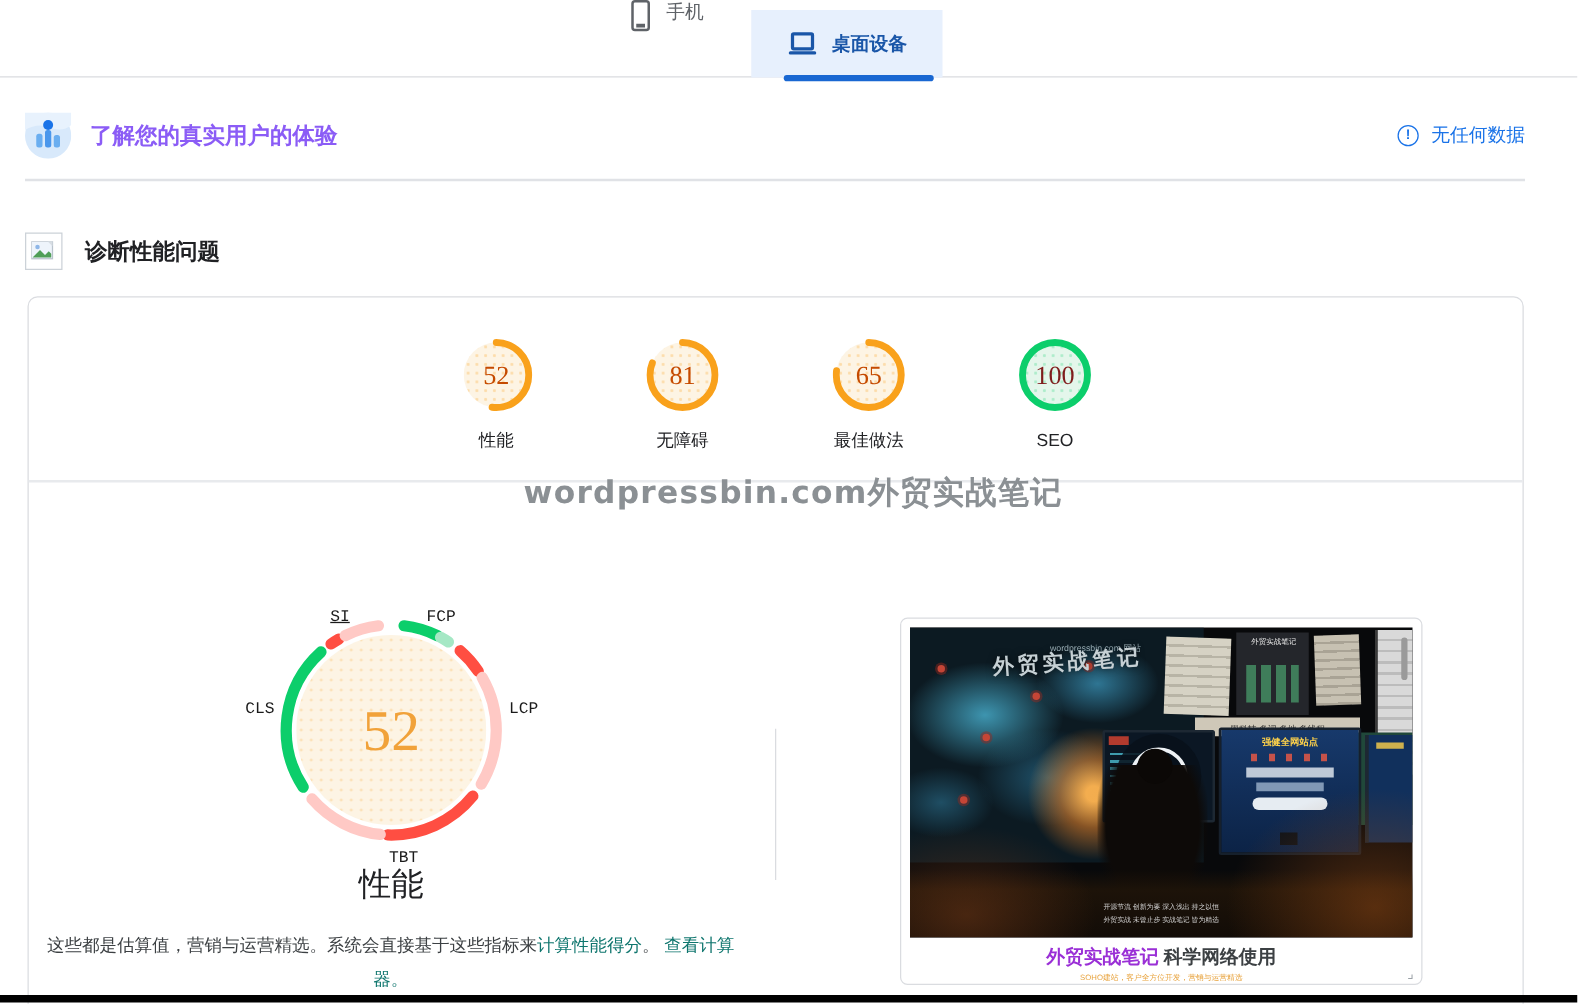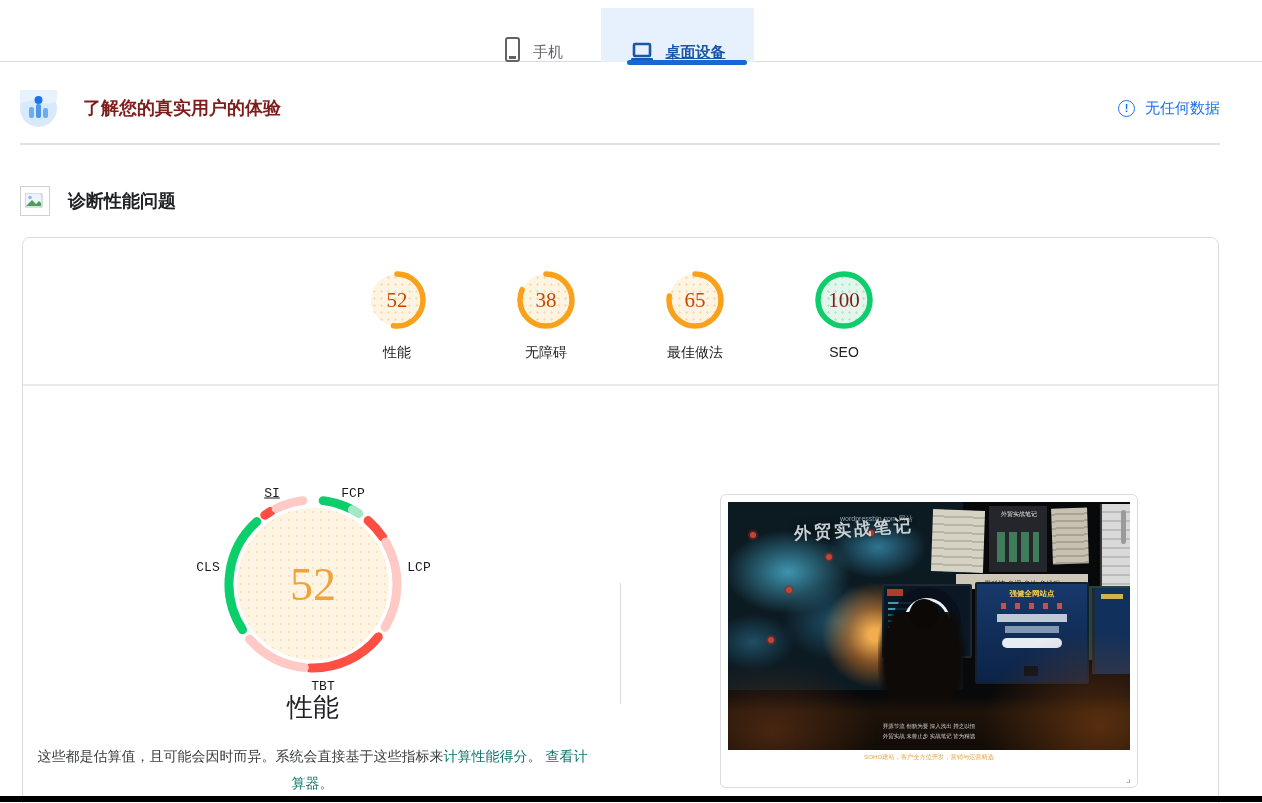--- a/index.html
+++ b/index.html
@@ -5,35 +5,35 @@
   * { box-sizing: border-box; margin: 0; padding: 0; }
   html,body { width:1262px; height:803px; }
   body { position:relative; overflow:hidden; background:#fff;
          font-family:"Liberation Sans", sans-serif; color:#202124; }
 
   
   .tabbar { position:absolute; top:0; left:0; right:0; height:62px; background:#fff;
             border-bottom:1px solid #dadce0; z-index:5; }
   .tab { cursor:pointer; }
   .tab-mobile { position:absolute; left:497px; top:0; height:62px; display:flex;
-                align-items:flex-end; gap:13px; padding:0 8px; color:#5f6368; font-size:15px; }
+                align-items:flex-start; gap:13px; padding:0 8px; color:#5f6368; font-size:15px; }
   .phone-icon { width:15px; height:25px; border:2px solid #5f6368; border-radius:3px; position:relative; }
   .phone-icon::after { content:""; position:absolute; left:2px; right:2px; bottom:1px;
                        height:3px; background:#5f6368; }
   .tab-desktop { position:absolute; left:601px; top:8px; width:153px; height:54px;
-                 background:#e7f0fd; display:flex; align-items:flex-end; justify-content:center;
-                 gap:12px; color:#1a56a8; font-size:15px; font-weight:600;text-decoration:underline; }
+                 background:#e7f0fd; display:flex; align-items:center; justify-content:center;
+                 gap:12px; color:#1a56a8; font-size:15px; font-weight:600; }
   .tab-underline { position:absolute; bottom:-3px; left:26px; width:120px; height:5px;
                    background:#1967d2; border-radius:3px; }
 
   
   .crux-header { position:absolute; top:88px; left:20px; right:42px; height:40px;
                  display:flex; align-items:center; }
   .crux-icon { width:37px; height:37px; flex:0 0 37px; }
-  .crux-title { margin-left:26px; font-size:18px; font-weight:600; color:#7f1d1d; }
+  .crux-title { margin-left:15px; font-size:18px; font-weight:600; color:#8b5cf6; }
   .no-data { margin-left:auto; display:flex; align-items:center; gap:10px;
              color:#1a73e8; font-size:15px; cursor:pointer; }
   .info-icon { width:17px; height:17px; border:1.5px solid #1a73e8; border-radius:50%;
                display:flex; align-items:center; justify-content:center;
                font-size:11px; font-weight:700; color:#1a73e8; }
   .divider1 { position:absolute; top:143px; left:20px; width:1200px; height:2px; background:#e0e2e6; }
 
   
   .lab-header { position:absolute; top:186px; left:20px; display:flex; align-items:center; }
   .broken-icon { width:30px; height:30px; border:1px solid #ccd2d8; background:#fff;
@@ -249,21 +249,21 @@
         <span class="score-num">52</span>
       </div>
       <div class="score-label">性能</div>
     </div>
     <div class="score-item cat-average">
       <div class="score-circle">
         <div class="disc"></div>
         <svg class="score-svg" width="58" height="58" viewBox="0 0 58 58">
           <circle class="arc" cx="29" cy="29" r="26" transform="rotate(-90 29 29)" stroke-dasharray="132.3 163.4"></circle>
         </svg>
-        <span class="score-num">38</span>
+        <span class="score-num">81</span>
       </div>
       <div class="score-label">无障碍</div>
     </div>
     <div class="score-item cat-average">
       <div class="score-circle">
         <div class="disc"></div>
         <svg class="score-svg" width="58" height="58" viewBox="0 0 58 58">
           <circle class="arc" cx="29" cy="29" r="26" transform="rotate(-90 29 29)" stroke-dasharray="125.8 163.4"></circle>
         </svg>
         <span class="score-num">65</span>
@@ -276,20 +276,21 @@
         <svg class="score-svg" width="58" height="58" viewBox="0 0 58 58">
           <circle class="arc" cx="29" cy="29" r="26" transform="rotate(-90 29 29)"></circle>
         </svg>
         <span class="score-num">100</span>
       </div>
       <div class="score-label">SEO</div>
     </div>
   </div>
 
   <div class="wm-line"></div>
+  <div class="watermark">wordpressbin.com外贸实战笔记</div>
 
   <div class="gauge-area">
     <svg id="gauge-ring" viewBox="-90 -90 180 180">
         <path d="M 10.24 -83.37 A 84 84 0 0 1 36.82 -75.50" stroke="#0cce6b" fill="none" stroke-width="9" stroke-linecap="round"></path>
         <path d="M 39.44 -74.17 A 84 84 0 0 1 45.75 -70.45" stroke="#a5e8c5" fill="none" stroke-width="9" stroke-linecap="round"></path>
         <path d="M 55.11 -63.40 A 84 84 0 0 1 69.64 -46.97" stroke="#ff4e42" fill="none" stroke-width="9" stroke-linecap="round"></path>
         <path d="M 72.75 -42.00 A 84 84 0 0 1 72.00 43.26" stroke="#ffc9c5" fill="none" stroke-width="9" stroke-linecap="round"></path>
         <path d="M 65.28 52.86 A 84 84 0 0 1 -2.93 83.95" stroke="#ff4e42" fill="none" stroke-width="9" stroke-linecap="round"></path>
         <path d="M -8.78 83.54 A 84 84 0 0 1 -63.40 55.11" stroke="#ffc9c5" fill="none" stroke-width="9" stroke-linecap="round"></path>
         <path d="M -70.45 45.75 A 84 84 0 0 1 -56.21 -62.42" stroke="#0cce6b" fill="none" stroke-width="9" stroke-linecap="round"></path>
@@ -301,21 +302,21 @@
     </div>
     <span class="mlabel m-si">SI</span>
     <span class="mlabel m-fcp">FCP</span>
     <span class="mlabel m-lcp">LCP</span>
     <span class="mlabel m-tbt">TBT</span>
     <span class="mlabel m-cls">CLS</span>
   </div>
   <div class="perf-title">性能</div>
 
   <p class="disclaimer">
-    <span>这些都是估算值，且可能会因时而异。系统会直接基于这些指标来</span><span class="lnk">计算性能得分</span><span>。 </span><span class="lnk">查看计算器。</span>
+    <span>这些都是估算值，营销与运营精选。系统会直接基于这些指标来</span><span class="lnk">计算性能得分</span><span>。 </span><span class="lnk">查看计算器。</span>
   </p>
 
   <div class="v-div"></div>
 
   <div class="thumb-card">
     <div class="shot">
       <div class="map"></div>
       <span class="mdot" style="left:22px;top:30px"></span>
       <span class="mdot" style="left:58px;top:85px"></span>
       <span class="mdot" style="left:98px;top:52px"></span>
@@ -355,18 +356,21 @@
       <div class="standbase1"></div>
       <div class="stand2"></div>
       <div class="chair"></div>
       <div class="head"></div>
       <div class="desk"></div>
       <div class="wood"></div>
       <div class="deskitems"></div>
       <div class="foot1">开源节流 创新为要 深入浅出 持之以恒</div>
       <div class="foot2">外贸实战 未曾止步 实战笔记 皆为精选</div>
     </div>
+    <div class="cap1">
+      <span class="cap-brand">外贸实战笔记</span><span class="cap-rest"> 科学网络使用</span>
+    </div>
     <div class="cap2">SOHO建站，客户全方位开发，营销与运营精选</div>
     <span class="expand">⌟</span>
   </div>
 </div>
 
 <div class="bottom-bar"></div>
 
 </body></html>

